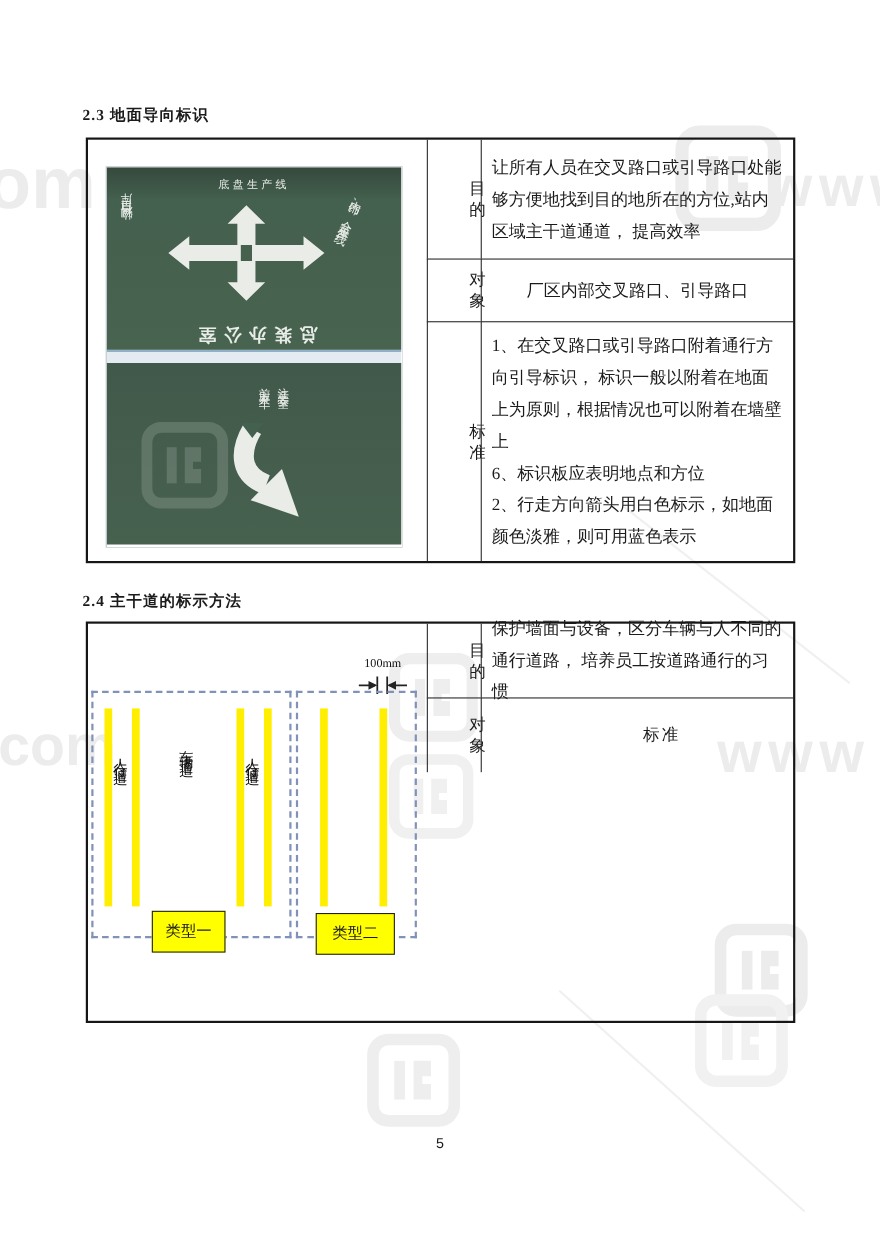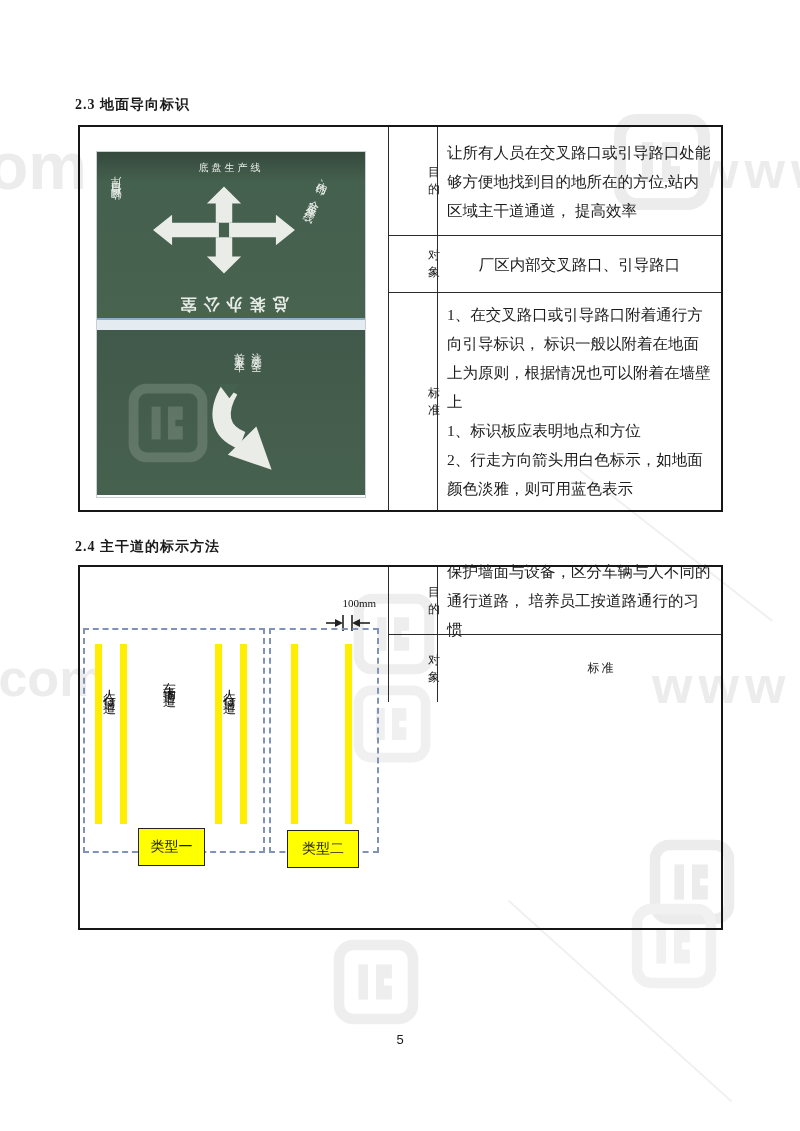--- a/index.html
+++ b/index.html
@@ -20,21 +20,21 @@
     position:absolute;left:78px;width:645px;box-sizing:border-box;
     display:grid;border:2px solid #161616;background:transparent;z-index:2;
   }
   .t1{top:125px;height:387px;grid-template-columns:308px 49px 1fr;grid-template-rows:108px 57px 1fr;}
   .t2{top:565px;height:365px;grid-template-columns:308px 49px 1fr;grid-template-rows:67px 68px 1fr;}
   .cell{box-sizing:border-box;position:relative;}
   .bl{border-left:1.2px solid #2b2b2b;}
   .bt{border-top:1.2px solid #2b2b2b;}
   .img-cell{grid-column:1;grid-row:1/4;}
   .label-cell{display:flex;align-items:center;justify-content:center;
-    font-size:12px;letter-spacing:2px;padding-left:44px;}
+    font-size:15px;letter-spacing:2px;padding-left:44px;}
   .content-cell{display:flex;flex-direction:column;justify-content:center;
     padding:4px 9px;font-size:15.5px;line-height:29px;}
   .content-cell p{margin:0;}
   .center{text-align:center;}
   
   .photo{position:absolute;left:17px;top:25px;width:268px;height:345px;
     box-shadow:0 0 0 1px #c9cfd4;overflow:hidden;}
   .ph-top{position:relative;width:100%;height:166px;
     background:linear-gradient(180deg,#35493d 0%,#44604e 18%,#48634f 100%);}
   .ph-band{width:100%;height:12px;background:#e4ebf1;border-top:2px solid #8fb0c8;box-sizing:border-box;}
@@ -140,32 +140,32 @@
   </div>
 
   <div class="cell bl bt label-cell">对象</div>
   <div class="cell bl bt content-cell">
     <p class="center">厂区内部交叉路口、引导路口</p>
   </div>
 
   <div class="cell bl bt label-cell">标准</div>
   <div class="cell bl bt content-cell">
     <p>1、在交叉路口或引导路口附着通行方向引导标识， 标识一般以附着在地面上为原则，根据情况也可以附着在墙壁上</p>
-    <p>1、标识板应表明地点和方位</p>
+    <p>6、标识板应表明地点和方位</p>
     <p>2、行走方向箭头用白色标示，如地面颜色淡雅，则可用蓝色表示</p>
   </div>
 </div>
 
 <div class="heading" style="top:538px;">2.4 主干道的标示方法</div>
 
 <div class="tbl t2">
 
   <div class="cell img-cell">
     <div class="diagram">
-      <div class="dim-label" style="left:240px;top:30px;width:56px;text-align:right;">100mm</div>
+      <div class="dim-label" style="left:240px;top:30px;width:56px;">100mm</div>
       <svg style="position:absolute;left:246px;top:46px;width:44px;height:20px;" viewBox="0 0 44 20">
         <line x1="17" y1="2" x2="17" y2="18" stroke="#222" stroke-width="1.6"></line>
         <line x1="26" y1="2" x2="26" y2="18" stroke="#222" stroke-width="1.6"></line>
         <line x1="0" y1="10" x2="15" y2="10" stroke="#222" stroke-width="1.6"></line>
         <line x1="28" y1="10" x2="44" y2="10" stroke="#222" stroke-width="1.6"></line>
         <polygon points="17,10 9,6 9,14" fill="#222"></polygon>
         <polygon points="26,10 34,6 34,14" fill="#222"></polygon>
       </svg>
       <div class="dash-box" style="left:3px;top:61px;width:182px;height:225px;"></div>
       <div class="dash-box" style="left:189px;top:61px;width:110px;height:225px;"></div>

